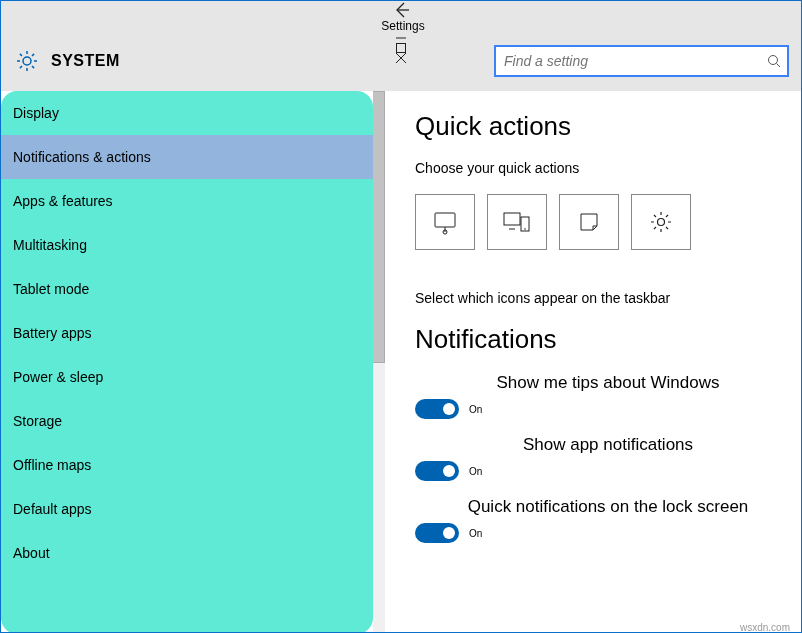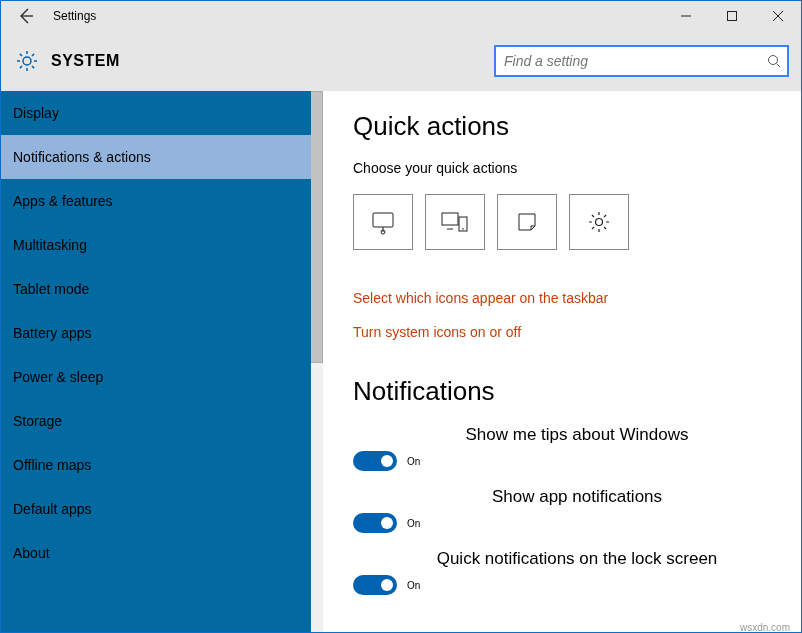--- a/index.html
+++ b/index.html
@@ -1,39 +1,39 @@
 <!DOCTYPE html>
 <html><head>
 <meta charset="utf-8">
 <style>
 * { margin: 0; padding: 0; box-sizing: border-box; font-family: "Segoe UI", Arial, sans-serif; }
 body { width: 802px; height: 633px; background: #fff; overflow: hidden; border: 1px solid #0a6fca; }
-.titlebar { height: 30px; background: #e6e6e6; display: flex; align-items: center; }
+.titlebar { height: 30px; background: #e6e6e6; display: flex; align-items: center; flex-direction: column; }
 .back-btn { width: 48px; height: 30px; display: flex; align-items: center; justify-content: center; font-size: 18px; }
 .title { font-size: 12px; padding-left: 4px; }
 .spacer { flex: 1; }
 .win-btn { width: 46px; height: 30px; display: flex; align-items: center; justify-content: center; font-size: 11px; font-family: "Segoe MDL2 Assets", sans-serif; }
 .header { height: 60px; background: #e6e6e6; display: flex; align-items: center; padding: 0 12px; }
 .sys-gear { width: 28px; height: 28px; display: flex; align-items: center; justify-content: center; margin-right: 10px; }
 .sys-title { font-size: 16px; font-weight: 600; letter-spacing: 0.5px; }
 .search-wrap { margin-left: auto; position: relative; }
 .search { width: 295px; height: 32px; border: 2px solid #3b82f6; padding: 0 30px 0 8px; font-size: 14px; background: #fff; font-style: italic; color: #666; }
 .search-icon { position: absolute; right: 8px; top: 50%; transform: translateY(-50%); color: #666; }
 .body { display: flex; height: calc(633px - 90px); }
-.sidebar { width: 310px; overflow-y: auto; background: #0369a1; }
+.sidebar { width: 372px; overflow-y: auto; background: #5eead4; border-radius: 16px; }
 .sidebar-item { padding: 14px 12px; font-size: 14px; cursor: default; }
 .sidebar-item.selected { background: #92b4dd; }
 .sb-track { width: 12px; background: #f0f0f0; display: flex; flex-direction: column; }
 .sb-thumb { background: #c2c2c2; height: 272px; border: 1px solid #ababab; border-left: none; }
 .content { flex: 1; padding: 20px 0 0 30px; overflow: hidden; }
 h1 { font-size: 26px; font-weight: 400; margin-bottom: 18px; }
 .subhead { font-size: 14px; margin-bottom: 18px; }
 .tiles { display: flex; gap: 12px; margin-bottom: 40px; }
 .tile { width: 60px; height: 56px; border: 1px solid #888; display: flex; align-items: center; justify-content: center; }
-.link { color: #c2410c; font-size: 14px; margin-bottom: 18px; display: block; }
+.link { color: #000000; font-size: 14px; margin-bottom: 18px; display: block; }
 .notif-item { margin-bottom: 16px; }
 .notif-label { font-size: 17px; margin-bottom: 6px; text-align: center; }
 .toggle-row { display: flex; align-items: center; gap: 10px; }
 .toggle { width: 44px; height: 20px; background: #0063b1; border-radius: 10px; position: relative; }
 .toggle::after { content: ""; position: absolute; width: 12px; height: 12px; background: #fff; border-radius: 50%; top: 4px; right: 4px; }
 .toggle-label { font-size: 10px; }
 .footer { position: absolute; bottom: 0; right: 12px; font-size: 10px; color: #999; }
 svg { display: block; }
 </style>
 </head>
@@ -132,21 +132,20 @@
       <div class="tile">
         <svg width="24" height="24" viewBox="0 0 24 24">
             <g stroke="#222" stroke-width="1.2" fill="none">
               <circle cx="12" cy="12" r="3.5"></circle>
               <path d="M12 2v3M12 19v3M2 12h3M19 12h3M4.9 4.9l2.1 2.1M17 17l2.1 2.1M19.1 4.9L17 7M7 17l-2.1 2.1"></path>
             </g>
           </svg>
       </div>
     </div>
     <a class="link">Select which icons appear on the taskbar</a>
-    <a class="link" style="margin-bottom:36px;">Turn system icons on or off</a>
 
     <h1>Notifications</h1>
 
     <div class="notif-item">
       <div class="notif-label">Show me tips about Windows</div>
       <div class="toggle-row">
         <div class="toggle"></div>
         <span class="toggle-label">On</span>
       </div>
     </div>

